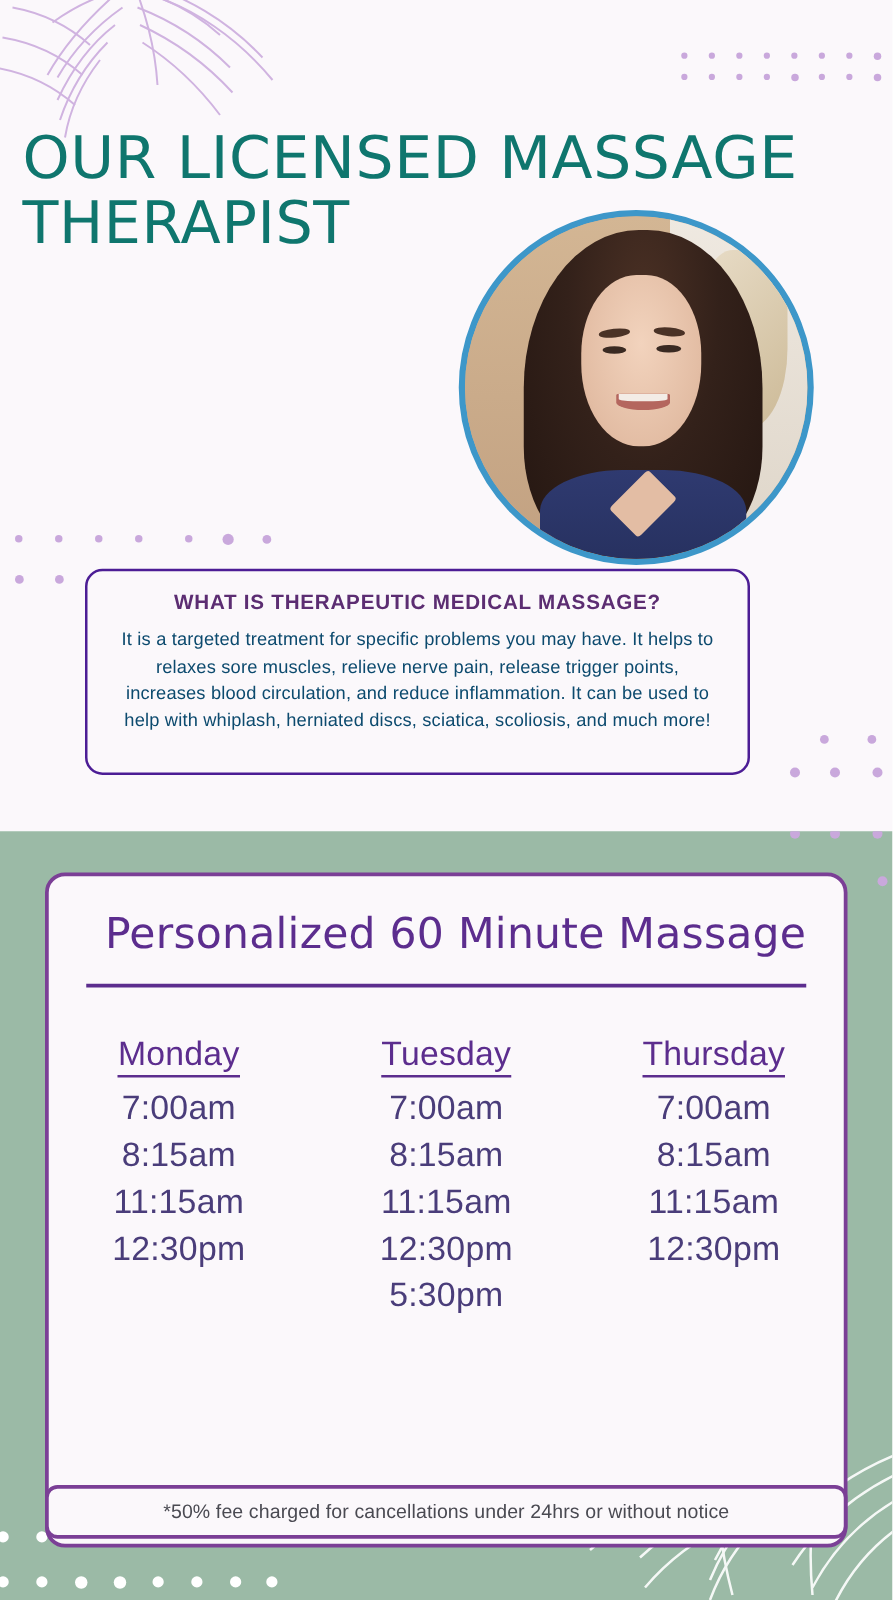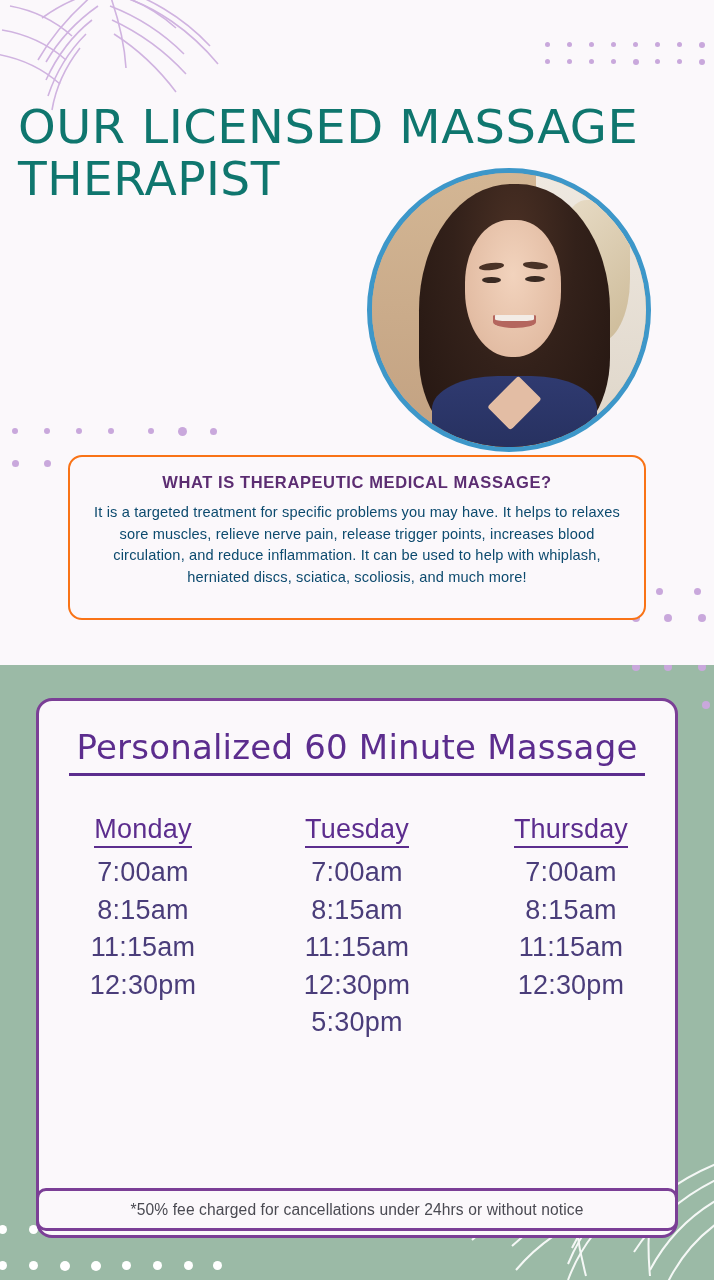--- a/index.html
+++ b/index.html
@@ -117,23 +117,23 @@
   .ph-shirt  { position:absolute; left:22%; top:74%; width:60%; height:30%;
                background: linear-gradient(180deg,#2f3a70,#26305e);
                border-radius: 40% 40% 0 0; }
   .ph-vneck  { position:absolute; left:46%; top:76%; width:12%; height:16%;
                background:#e3bda4; transform: rotate(45deg); border-radius:8%; }
 
   
   .info-box {
     position: absolute;
     left: 68px; top: 455px;
-    width: 578px; height: 165px;
+    width: 532px; height: 165px;
     background: #fbf8fb;
-    border: 2px solid #f97316;
+    border: 2px solid #4c1d95;
     border-radius: 14px;
     padding: 16px 22px 0 22px;
     text-align: center;
   }
   .info-title {
     color: #5c2d72;
     font-size: 16.5px;
     font-weight: bold;
     letter-spacing: 0.6px;
     margin-bottom: 10px;
@@ -165,26 +165,26 @@
   .schedule-card {
     position: absolute;
     left: 36px; top: 33px;
     width: 642px; height: 540px;
     background: #fbf8fb;
     border: 3px solid #7b3f96;
     border-radius: 16px;
     padding: 20px 12px 12px 12px;
   }
   .schedule-title {
-    text-align: center;
+    text-align: right;
     color: #5c2d8e;
     font-family: "DejaVu Sans", sans-serif;
     font-size: 34px;
     letter-spacing: 0.2px;
-    padding-bottom: 6px;
+    padding-bottom: 20px;
     margin: 6px 18px 0 18px;
     border-bottom: 3px solid #5c2d8e;
     white-space: nowrap;
   }
 
   .columns {
     display: flex;
     justify-content: center;
     align-items: flex-start;
     margin-top: 38px;

